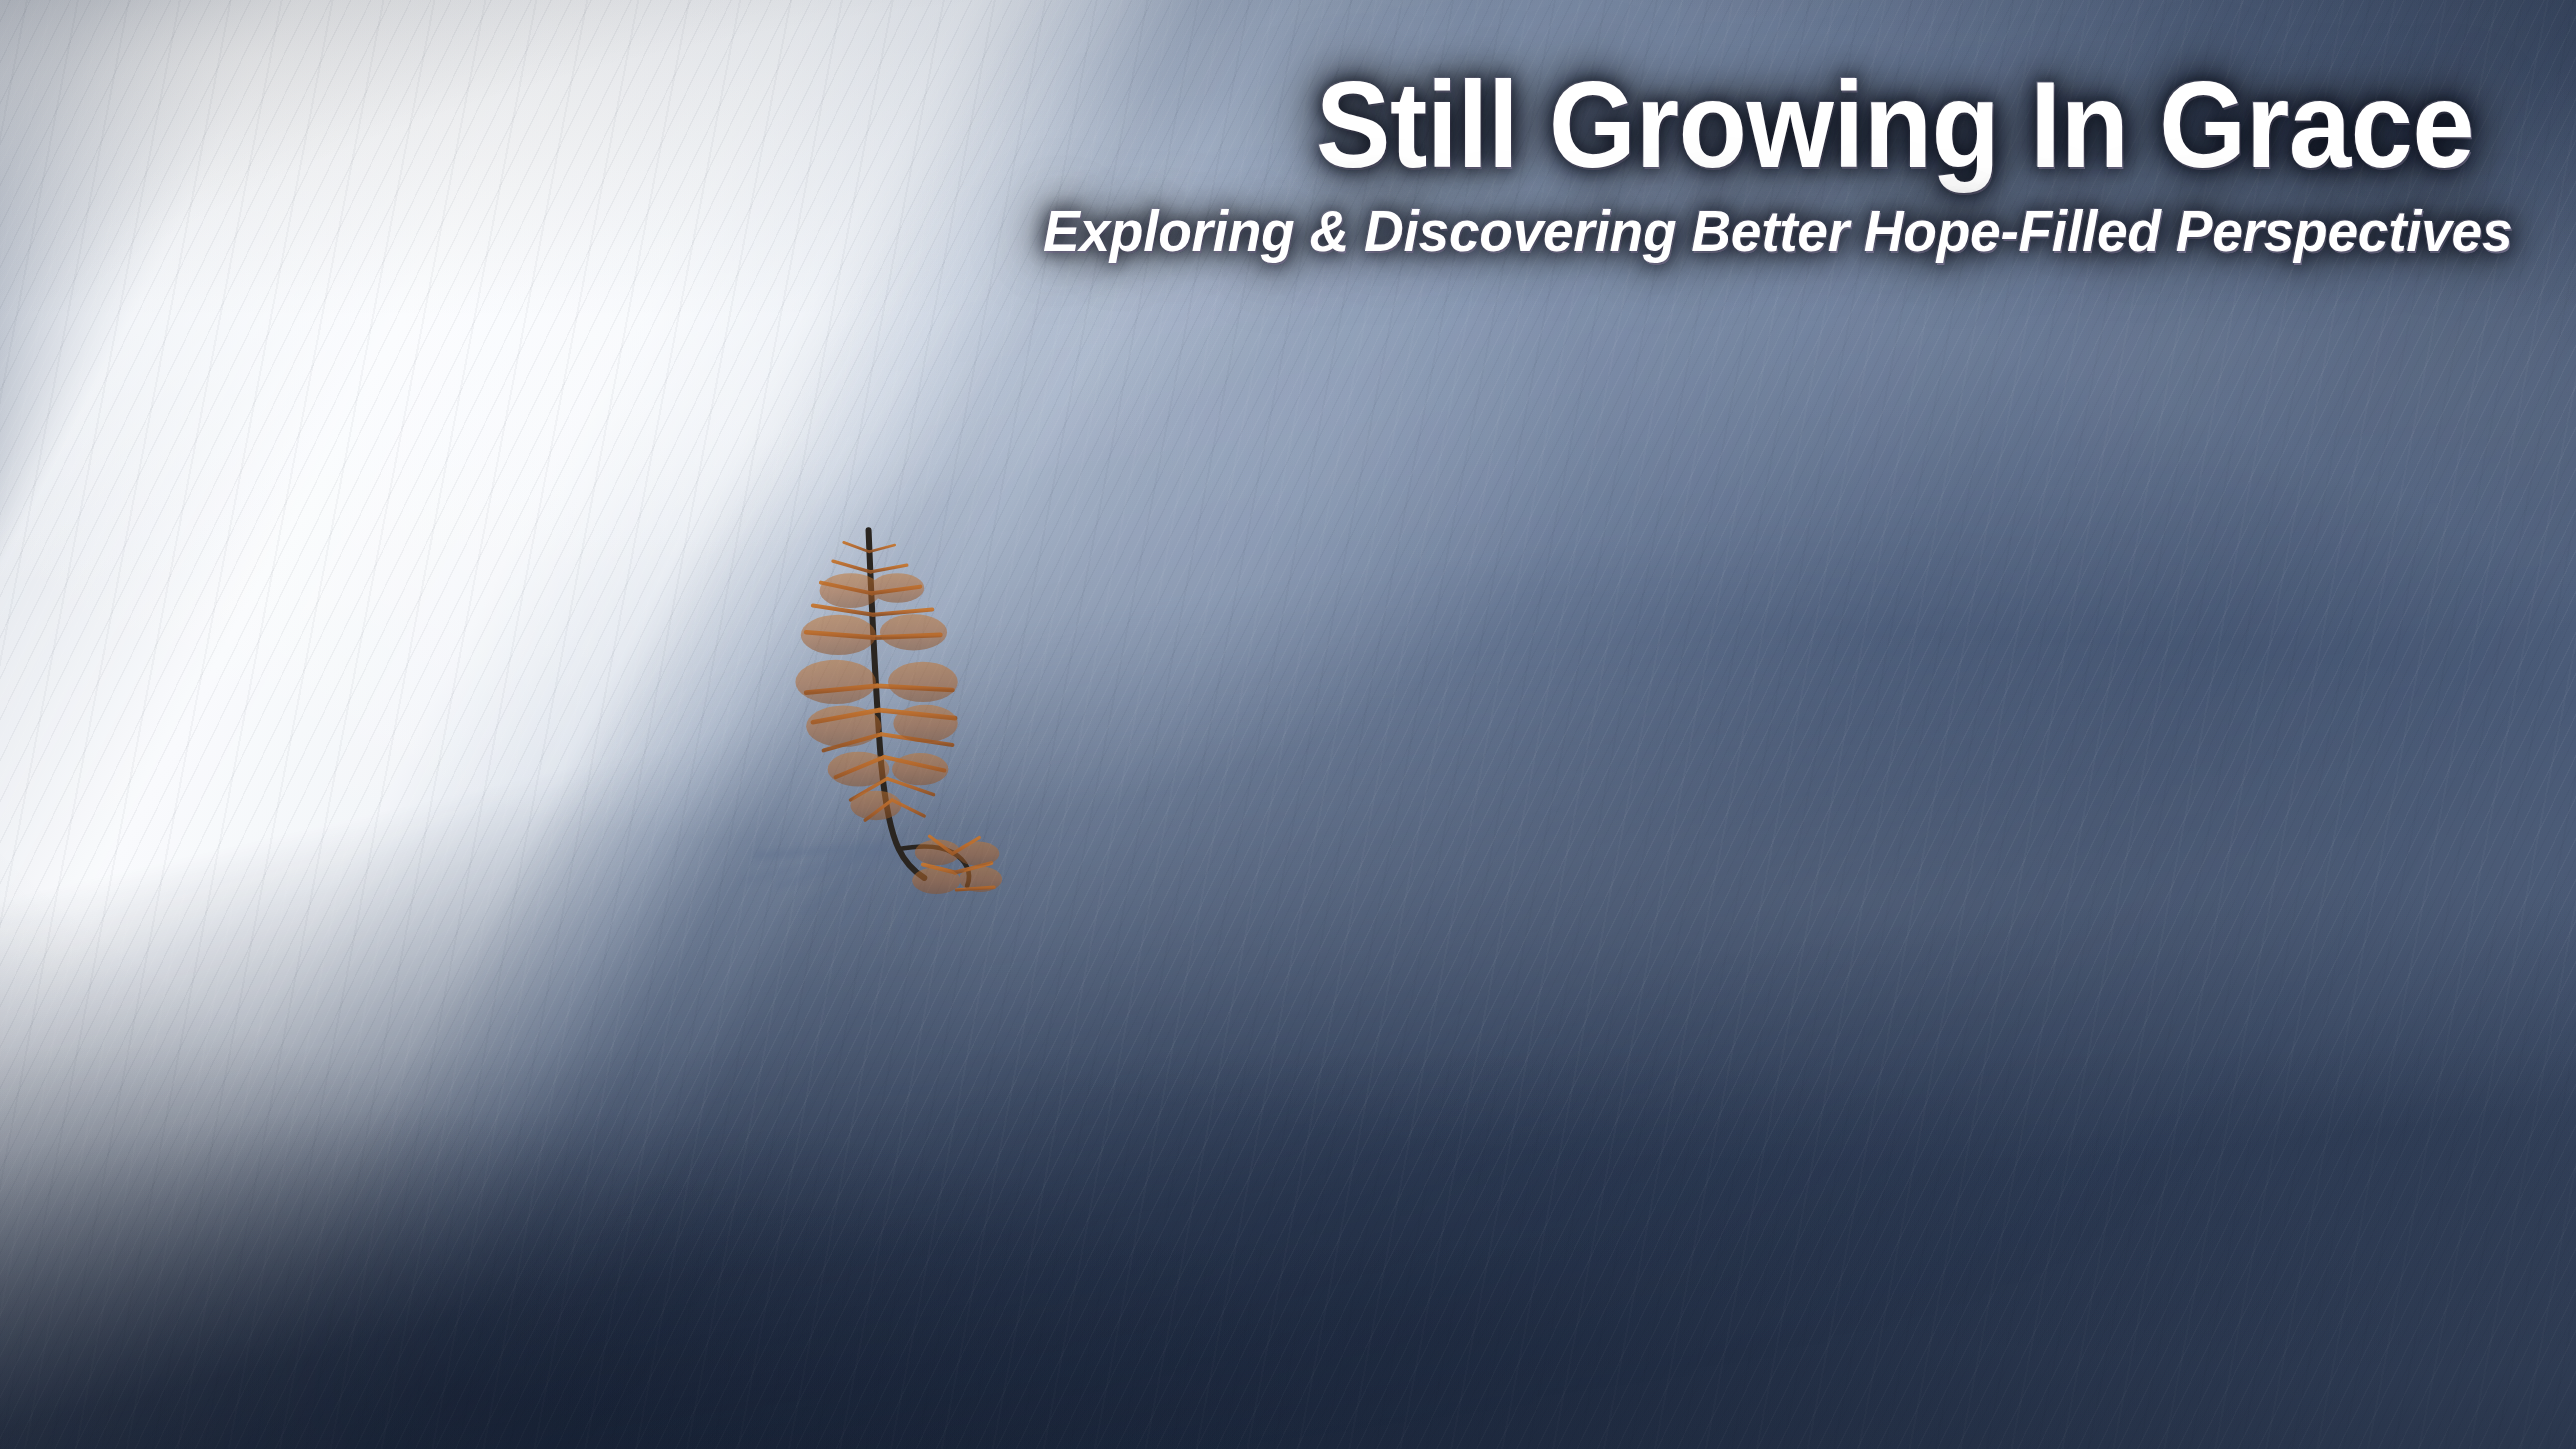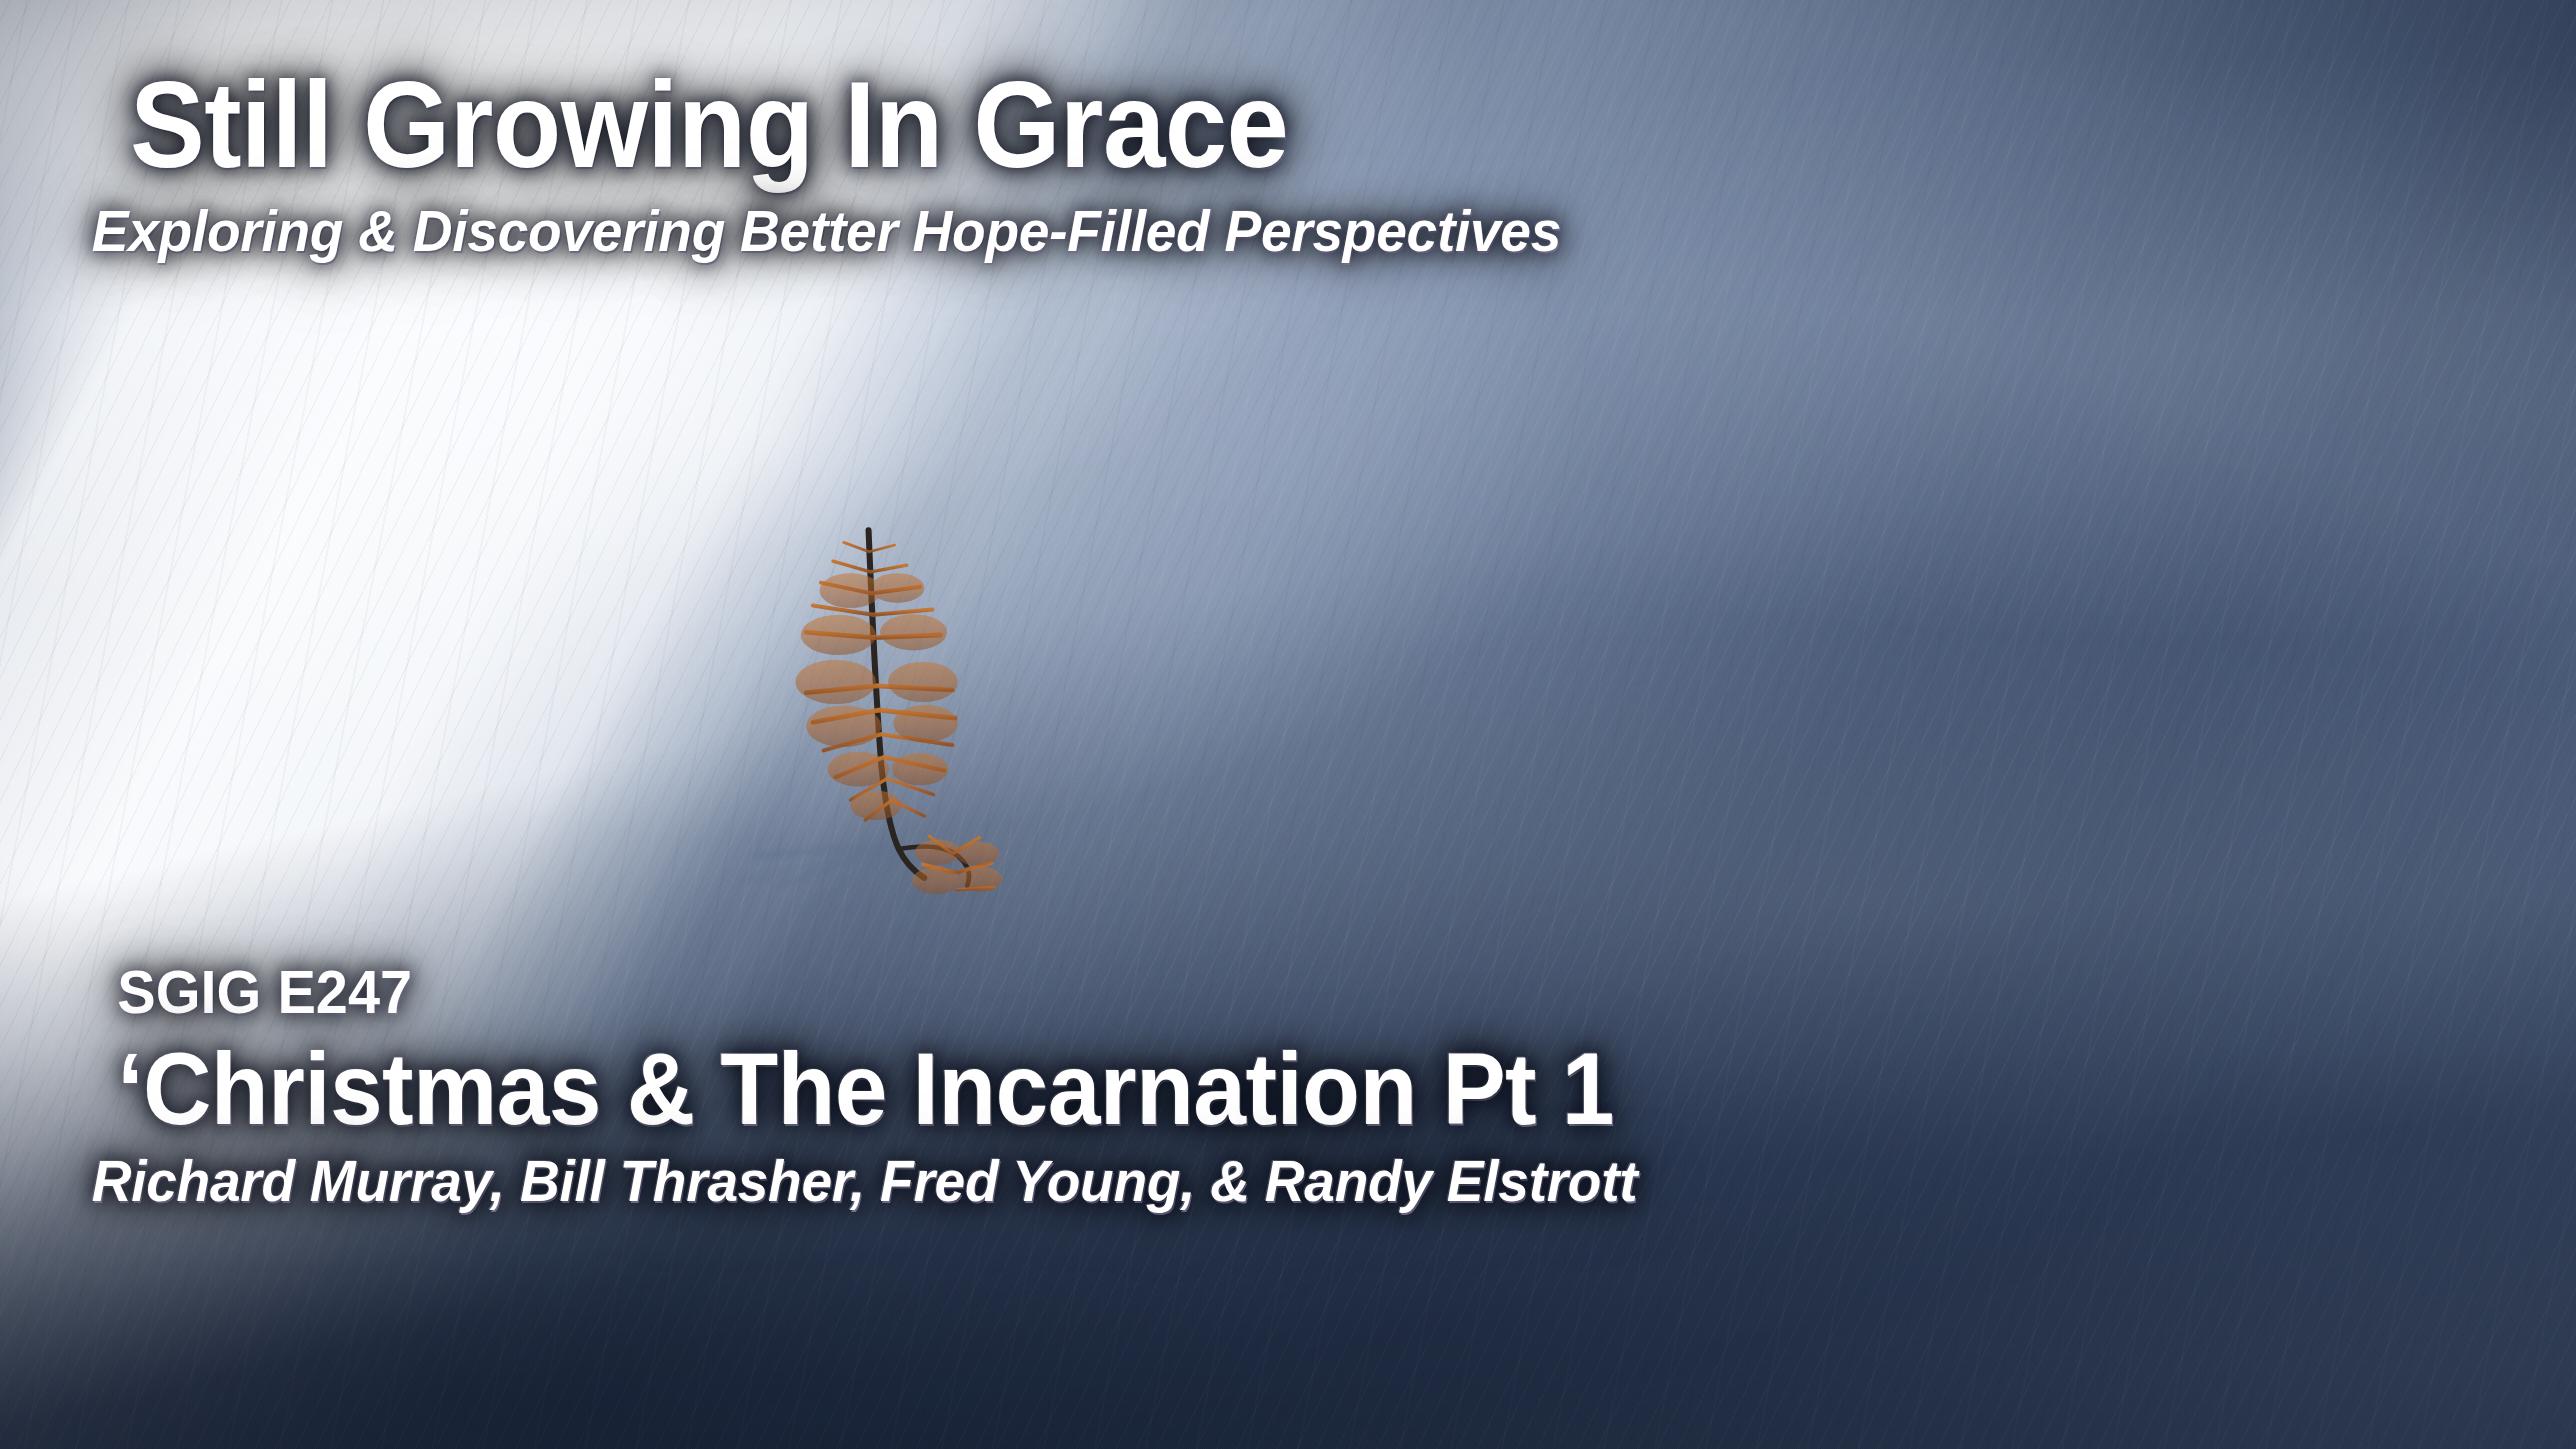--- a/index.html
+++ b/index.html
@@ -130,21 +130,21 @@
     height: 470px;
     pointer-events: none;
   }
   #tree svg { width: 100%; height: 100%; display: block; }
 
   
   .text-stack {
     position: absolute;
     left: 0;
     right: 0;
-    text-align: left;
+    text-align: right;
     pointer-events: none;
     padding-left: 28px;
   }
 
   .txt {
     display: block;
     color: #ffffff;
     white-space: nowrap;
     line-height: 1.0;
     font-family: "Liberation Sans", sans-serif;
@@ -304,20 +304,15 @@
         <ellipse cx="372" cy="550" rx="32" ry="19"></ellipse>
       </g>
     </svg>
   </div>
 
   <div id="header-block" class="text-stack">
     <span id="show-title" class="txt glow">Still Growing In Grace</span>
     <span id="show-tagline" class="txt glow">Exploring &amp; Discovering Better Hope-Filled Perspectives</span>
   </div>
 
-  <div id="episode-block" class="text-stack">
-    <span id="episode-code" class="txt glow">SGIG E247</span>
-    <span id="episode-title" class="txt glow">‘Christmas &amp; The Incarnation Pt 1</span>
-    <span id="episode-presenters" class="txt glow">Richard Murray, Bill Thrasher, Fred Young, &amp; Randy Elstrott</span>
-  </div>
 
 </div>
 
 
 </body></html>

